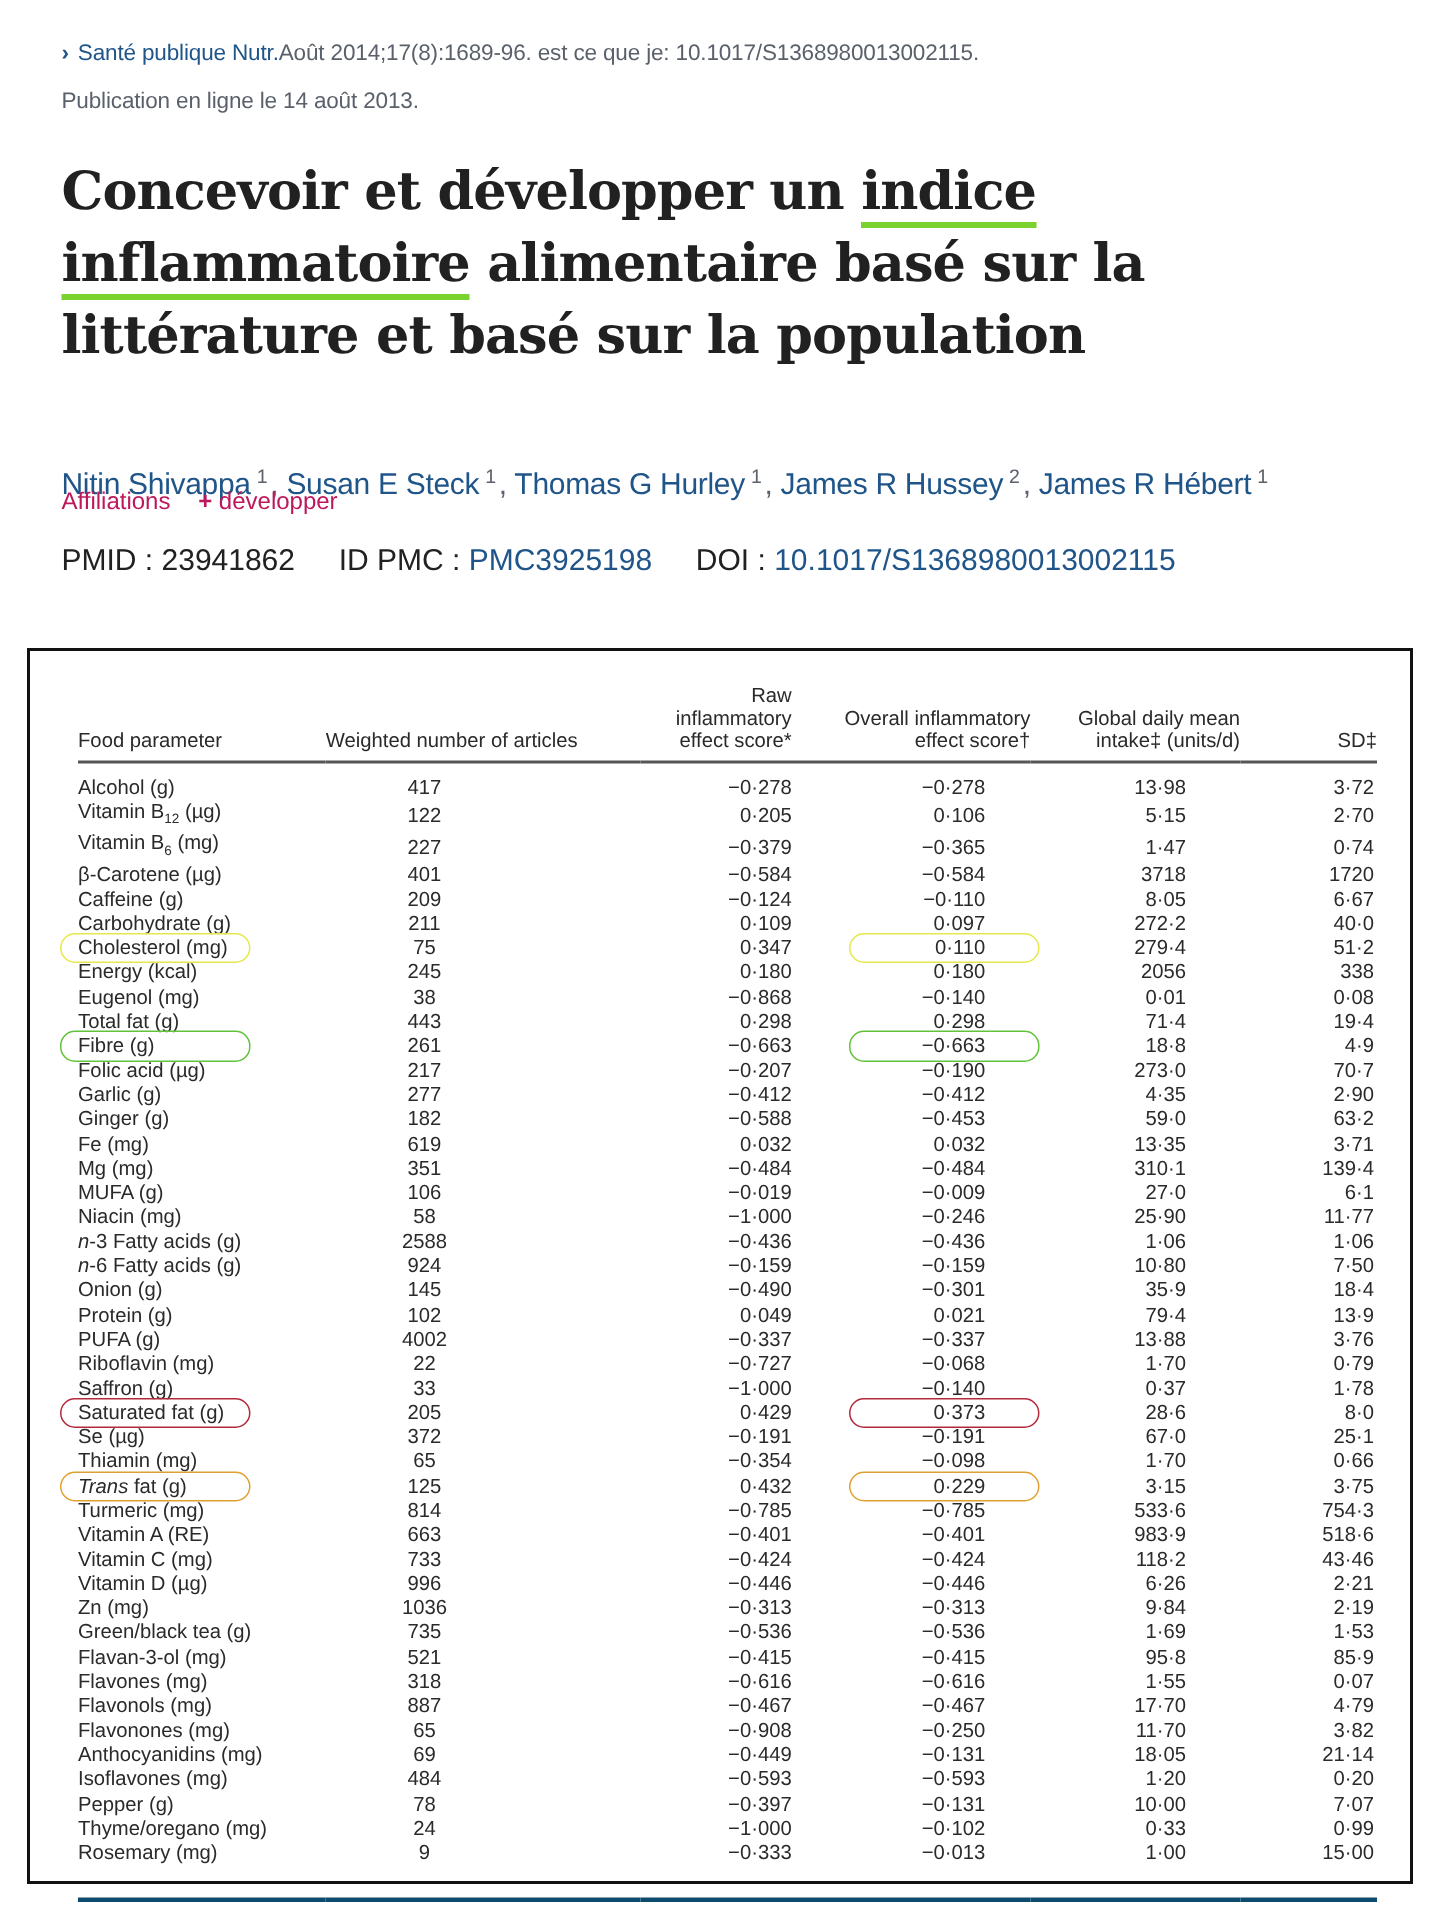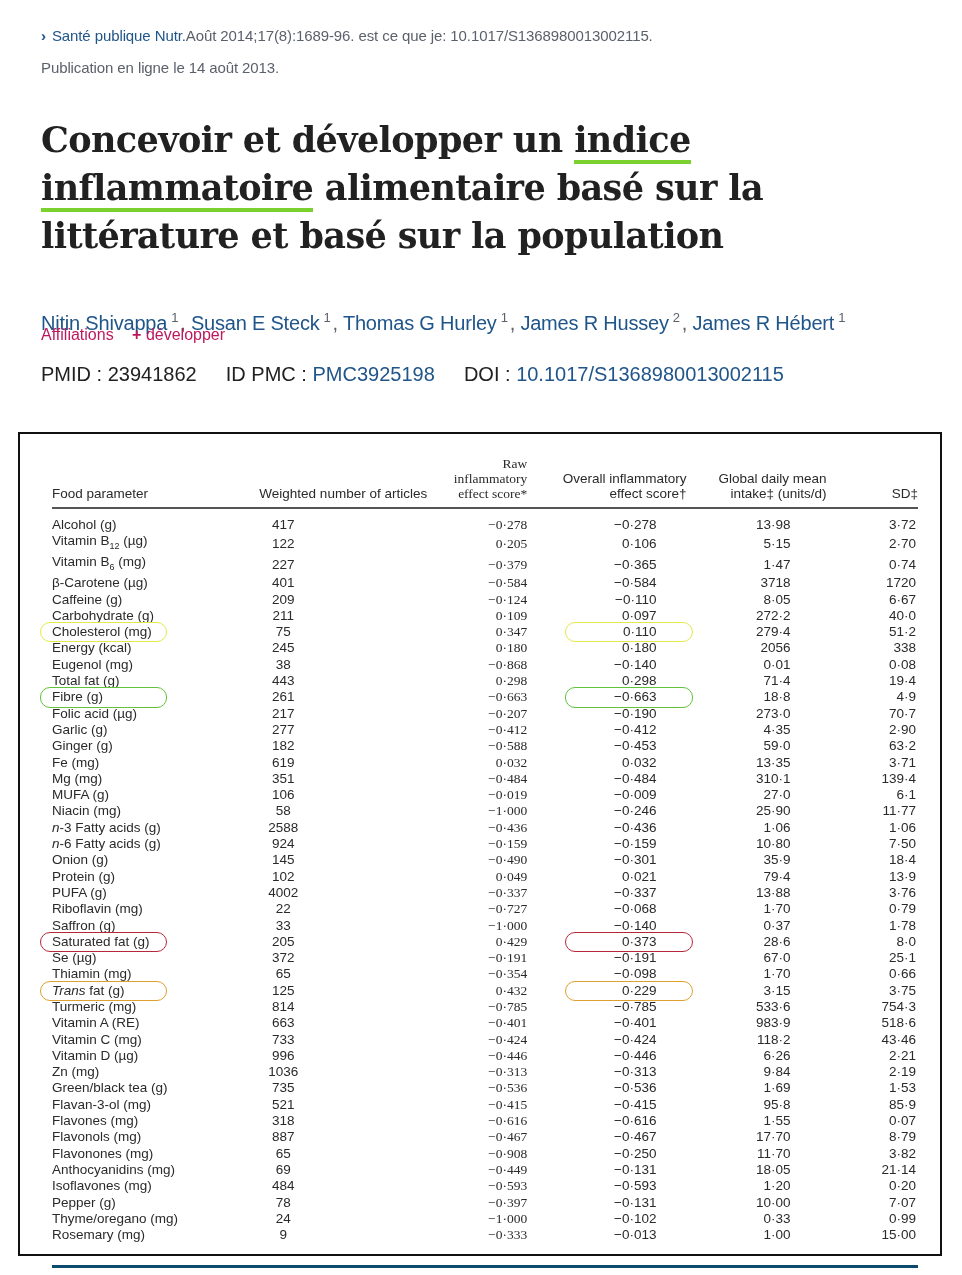--- a/index.html
+++ b/index.html
@@ -1,37 +1,37 @@
 <!DOCTYPE html>
 <html><head>
 <meta charset="utf-8">
 <style>
   html, body { margin: 0; padding: 0; background: #ffffff; }
   body { width: 962px; height: 1275px; position: relative; overflow: hidden; font-family: "Liberation Sans", sans-serif; color: #212121; }
   .citation { position: absolute; left: 41px; top: 20px; font-size: 15px; line-height: 32px; color: #5b616b; letter-spacing: -0.1px; }
   .citation a { color: #20558a; text-decoration: none; }
   .citation .chev { color: #20558a; font-weight: bold; margin-right: 6px; }
-  .title { position: absolute; left: 41px; top: 116px; width: 900px; margin: 0; font-family: "DejaVu Serif", serif; font-weight: bold; font-size: 35px; line-height: 48px; color: #212121; letter-spacing: -0.6px; }
+  .title { position: absolute; left: 41px; top: 104px; width: 900px; margin: 0; font-family: "DejaVu Serif", serif; font-weight: bold; font-size: 35px; line-height: 48px; color: #212121; letter-spacing: -0.6px; }
   .title .hl { border-bottom: 4px solid #7bd12d; padding-bottom: 0; }
   .authors { position: absolute; left: 41px; top: 278px; font-size: 20px; color: #20558a; letter-spacing: -0.2px; margin-top: 32px; }
   .authors sup { font-size: 13px; color: #5b616b; margin: 0 2px 0 4px; }
   .authors .sep { color: #5b616b; }
   .affil { position: absolute; left: 41px; top: 326px; font-size: 16px; color: #be185d; }
   .affil .plus { margin-left: 14px; font-weight: bold; }
   .ids { position: absolute; left: 41px; top: 363px; font-size: 20px; color: #212121; }
   .ids a { color: #20558a; text-decoration: none; }
   .ids .gap { display: inline-block; width: 18px; }
 
   .table-frame { position: absolute; left: 18px; top: 432px; width: 924px; height: 824px; border: 2px solid #111; box-sizing: border-box; }
   .tbl { position: absolute; left: 32px; top: 22px; width: 866px; border-collapse: collapse; font-size: 13.5px; color: #2a2a2a; }
   .tbl th { font-weight: normal; font-size: 13.5px; line-height: 15px; vertical-align: bottom; padding: 0 0 6px 0; border-bottom: 2px solid #555; }
   .tbl td { line-height: 16.3px; padding: 0; white-space: nowrap; }
   .c0 { text-align: left; width: 180px; }
-  .c1 { text-align: right; width: 170px; }
-  .c2 { text-align: right; width: 110px; font-family: Liberation Serif, serif; }
+  .c1 { text-align: left; width: 170px; }
+  .c2 { text-align: right; width: 110px; }
   .c3 { text-align: right; width: 160px; }
   .c4 { text-align: right; width: 130px; }
   .c5 { text-align: right; width: 110px; }
   .tbl th.c2, .tbl th.c3 { text-align: right; }
   .tbl td.c1 { text-align: center; padding-right: 78px; }
   .tbl td.c3 { padding-right: 30px; }
   .tbl td.c4 { padding-right: 36px; margin-top: 35px; }
   .tbl td.c5 { padding-right: 2px; margin-top: 24px; }
   .tbl tr.first td { padding-top: 8px; }
   .tbl tr.last td { padding-bottom: 22px; border-bottom: 3px solid #0c4a6e; }
@@ -376,21 +376,21 @@
           <td class="c3">−0·616</td>
           <td class="c4">1·55</td>
           <td class="c5">0·07</td>
         </tr>
         <tr>
           <td class="c0">Flavonols (mg)</td>
           <td class="c1">887</td>
           <td class="c2">−0·467</td>
           <td class="c3">−0·467</td>
           <td class="c4">17·70</td>
-          <td class="c5">8·79</td>
+          <td class="c5">4·79</td>
         </tr>
         <tr>
           <td class="c0">Flavonones (mg)</td>
           <td class="c1">65</td>
           <td class="c2">−0·908</td>
           <td class="c3">−0·250</td>
           <td class="c4">11·70</td>
           <td class="c5">3·82</td>
         </tr>
         <tr>

